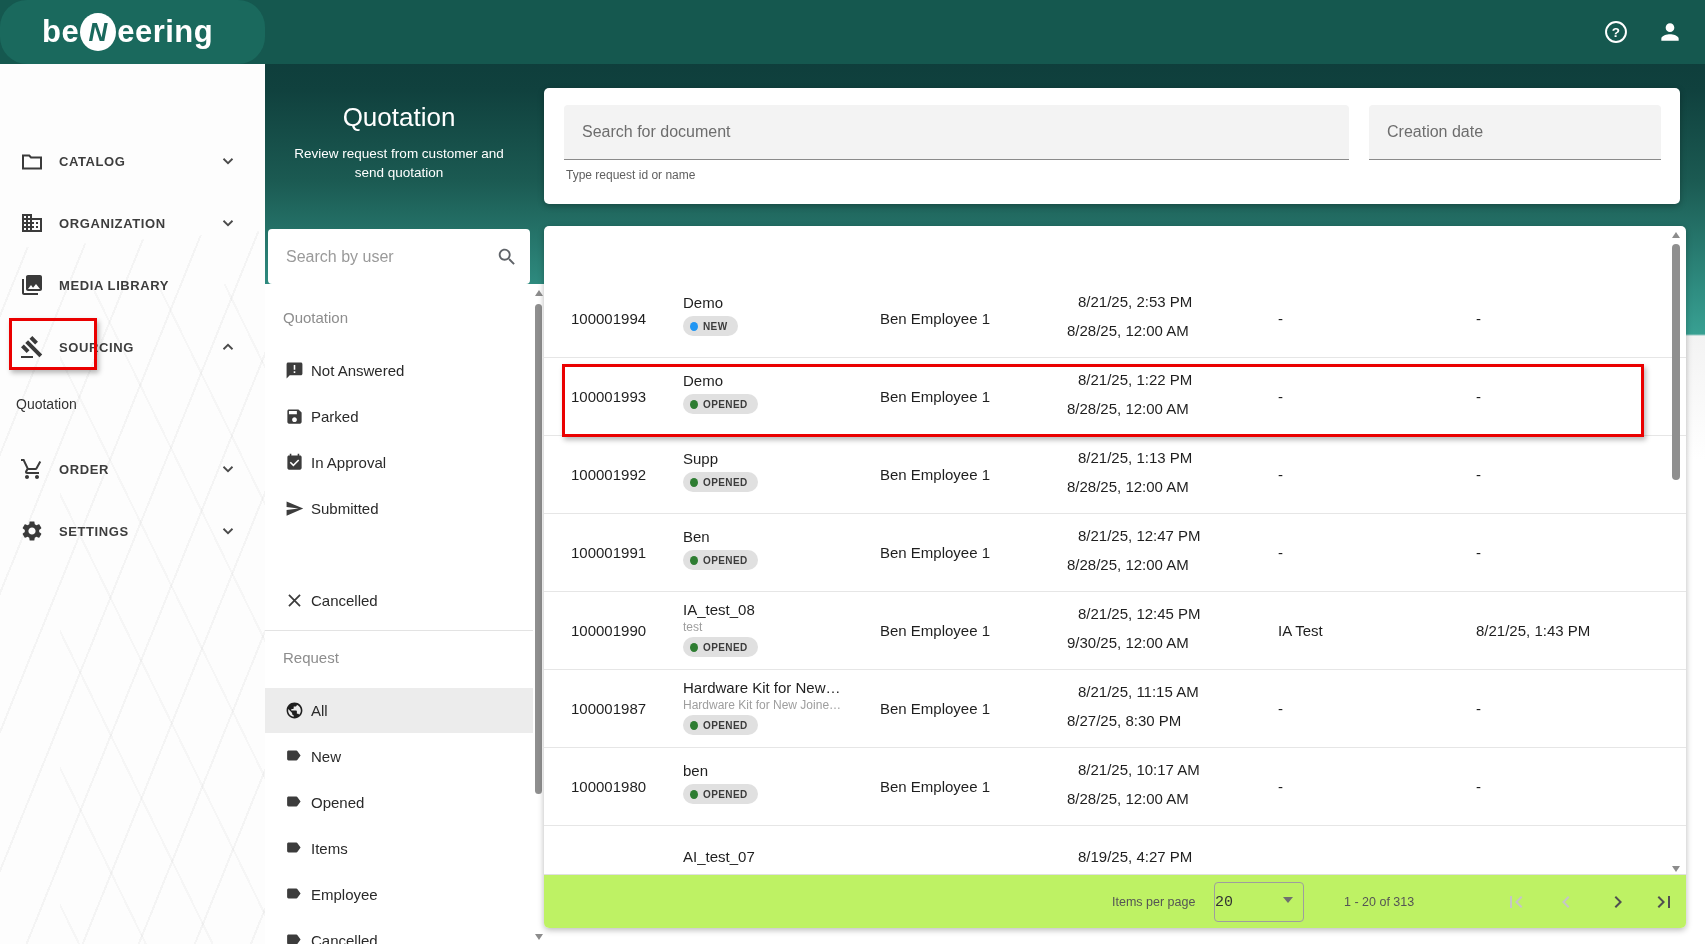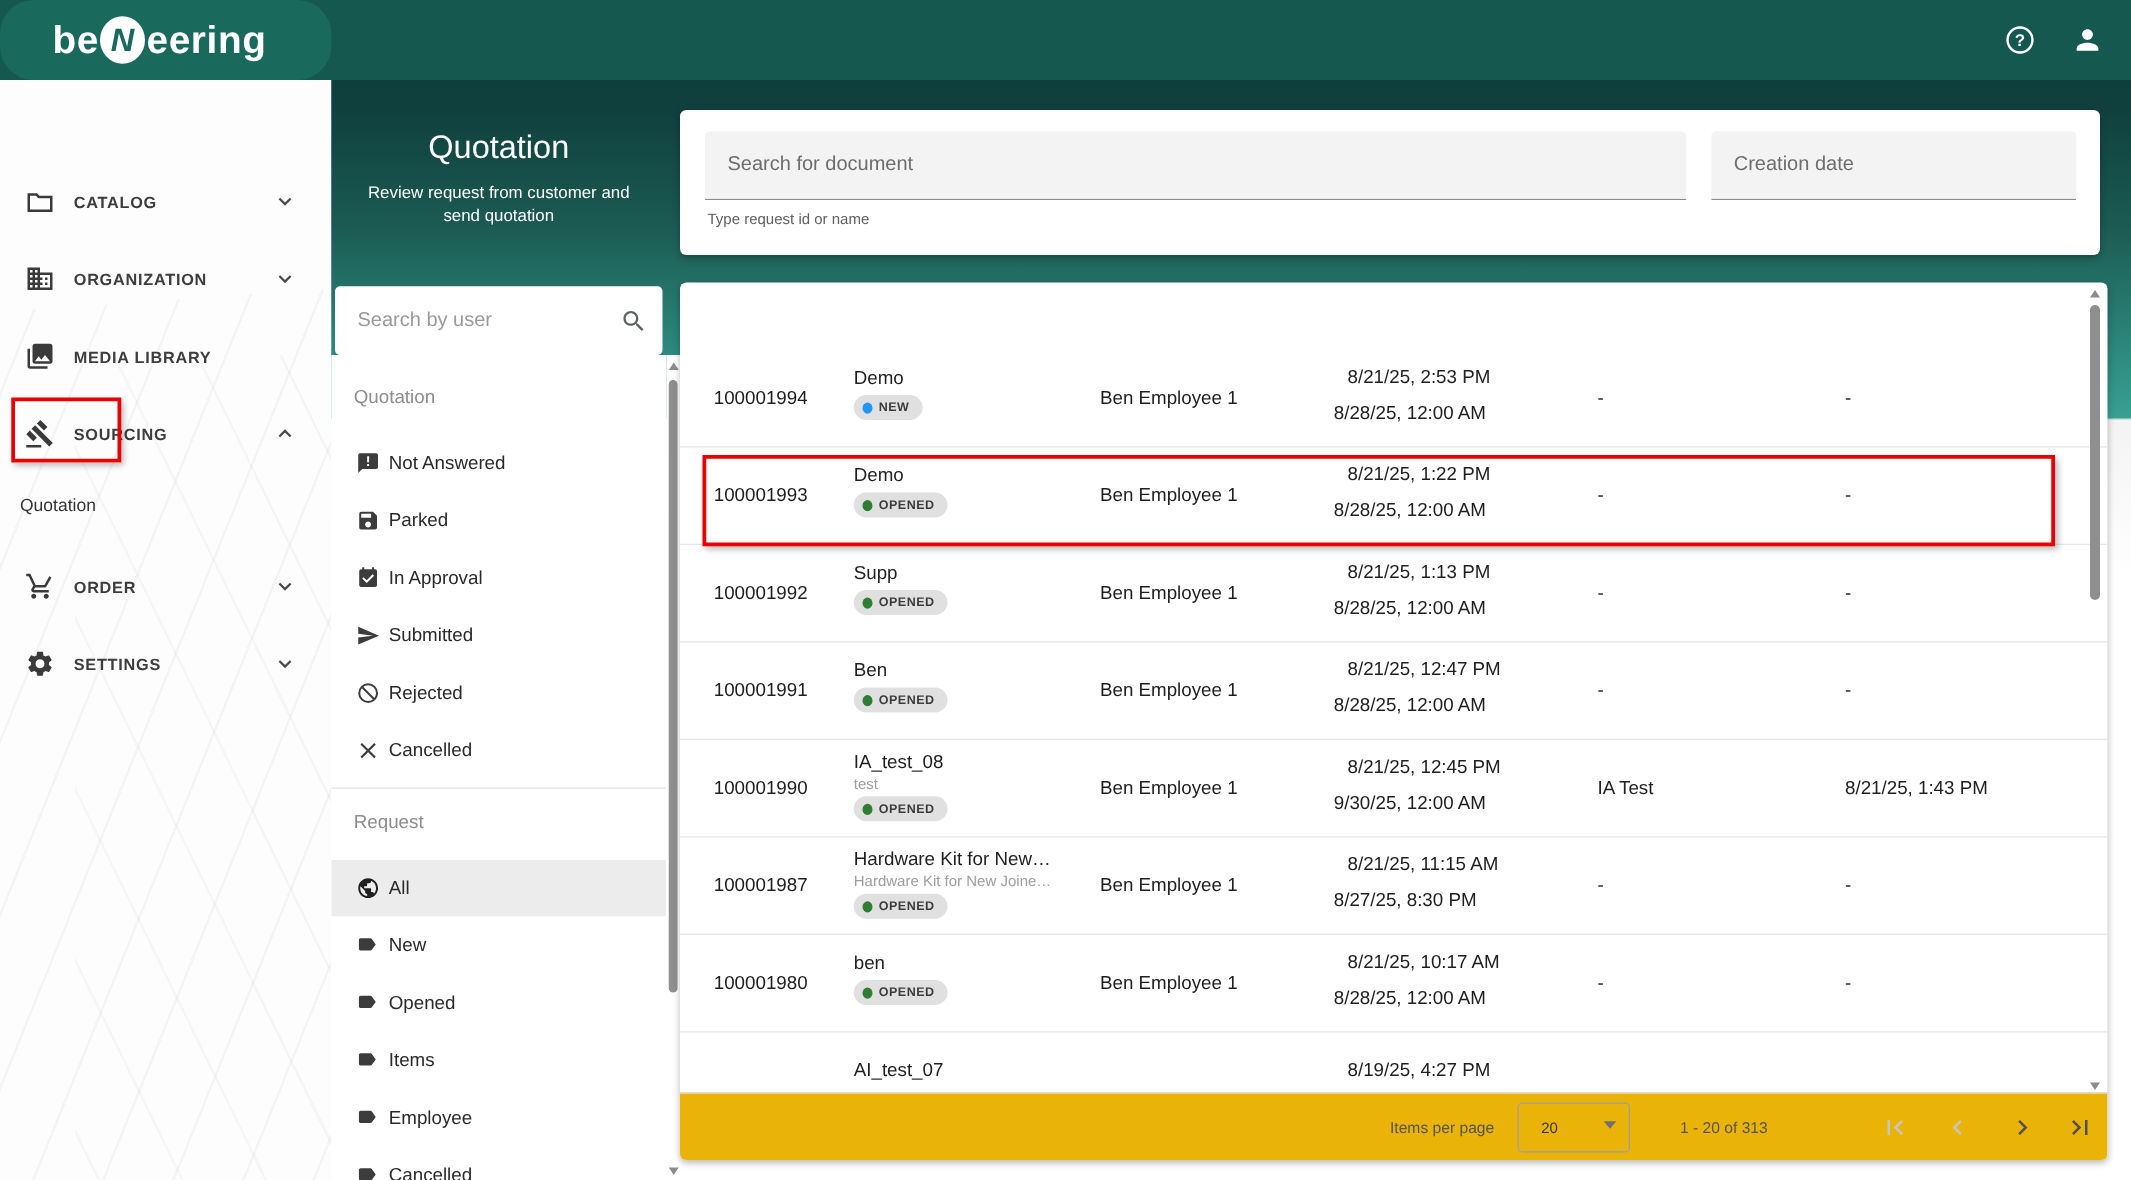--- a/index.html
+++ b/index.html
@@ -85,24 +85,24 @@
   .name-title { font-size:15px; color:#1f1f1f; }
   .name-sub { font-size:12px; color:#9e9e9e; margin-top:2px; }
   .badge { display:inline-flex; align-items:center; height:20px; border-radius:10px; background:#e0e0e0; padding:0 10px 0 7px; margin-top:5px; }
   .badge .dot { width:8px; height:9px; border-radius:50%; margin-right:5px; }
   .badge .dot.new { background:#2196f3; }
   .badge .dot.opened { background:#2e7d32; }
   .badge .btxt { font-size:10px; font-weight:bold; color:#3c3c3c; letter-spacing:.4px; }
   .name-stack { position:absolute; left:139px; top:9px; display:flex; flex-direction:column; align-items:flex-start; }
   .name-stack.center { top:14px; }
   
-  .tfoot { position:absolute; left:0; bottom:0; width:1142px; height:54px; border-top:1px solid #e0e0e0; background:#eab308; }
+  .tfoot { position:absolute; left:0; bottom:0; width:1142px; height:54px; border-top:1px solid #e0e0e0; background:#bef264; }
   .tfoot .fip-label { position:absolute; left:568px; top:0; height:54px; display:flex; align-items:center; font-size:12.5px; color:#555; }
   .pp-select { position:absolute; left:670px; top:7px; width:90px; height:40px; border:1px solid #9e9e9e; border-radius:4px; display:flex; align-items:center; cursor:pointer; }
-  .pp-select .val { margin-left:18px; font-size:12px; color:#333; }
+  .pp-select .val { margin-left:0; font-size:15px; color:#333;font-family:Liberation Mono, monospace; }
   .pp-select .dda { position:absolute; right:10px; top:14px; width:0; height:0; border-left:5px solid transparent; border-right:5px solid transparent; border-top:6px solid #6f6f6f; }
   .range { position:absolute; left:800px; top:0; height:54px; display:flex; align-items:center; font-size:12.5px; color:#555; }
   .pg-btn { position:absolute; top:15px; width:24px; height:24px; }
   .pg-btn.disabled { color:#c6c6c6; }
   .pg-btn.enabled { color:#505050; cursor:pointer; }
   
   .main-scroll { position:absolute; right:4px; top:2px; width:12px; height:644px; }
   .main-scroll .tri { position:absolute; left:2px; width:0; height:0; border-left:4px solid transparent; border-right:4px solid transparent; }
   .main-scroll .tri.up { top:4px; border-bottom:6px solid #8c8c8c; }
   .main-scroll .tri.down { bottom:0; border-top:6px solid #8c8c8c; }
@@ -266,29 +266,20 @@
         </span>
       <span class="plabel">In Approval</span>
     </div>
     <div class="p-item" style="top:202px">
       <span class="picon">
           <svg width="19" height="19" viewBox="0 0 24 24" fill="#3c3c3c">
             <path d="M2.01 21L23 12 2.01 3 2 10l15 2-15 2z"></path>
           </svg>
         </span>
       <span class="plabel">Submitted</span>
-    </div>
-    <div class="p-item" style="top:248px">
-      <span class="picon">
-          <svg width="19" height="19" viewBox="0 0 24 24" fill="none" stroke="#3c3c3c" stroke-width="2">
-            <circle cx="12" cy="12" r="9"></circle>
-            <path d="M5.6 5.6l12.8 12.8"></path>
-          </svg>
-        </span>
-      <span class="plabel">Rejected</span>
     </div>
     <div class="p-item" style="top:294px">
       <span class="picon">
           <svg width="19" height="19" viewBox="0 0 24 24" fill="none" stroke="#3c3c3c" stroke-width="2.2">
             <path d="M5 5l14 14M19 5L5 19"></path>
           </svg>
         </span>
       <span class="plabel">Cancelled</span>
     </div>
 

